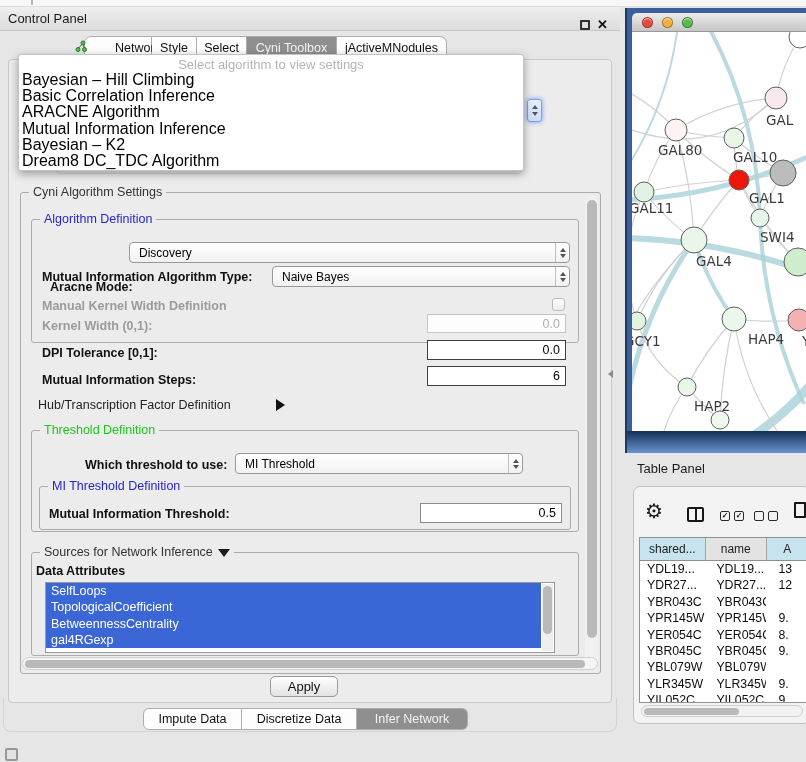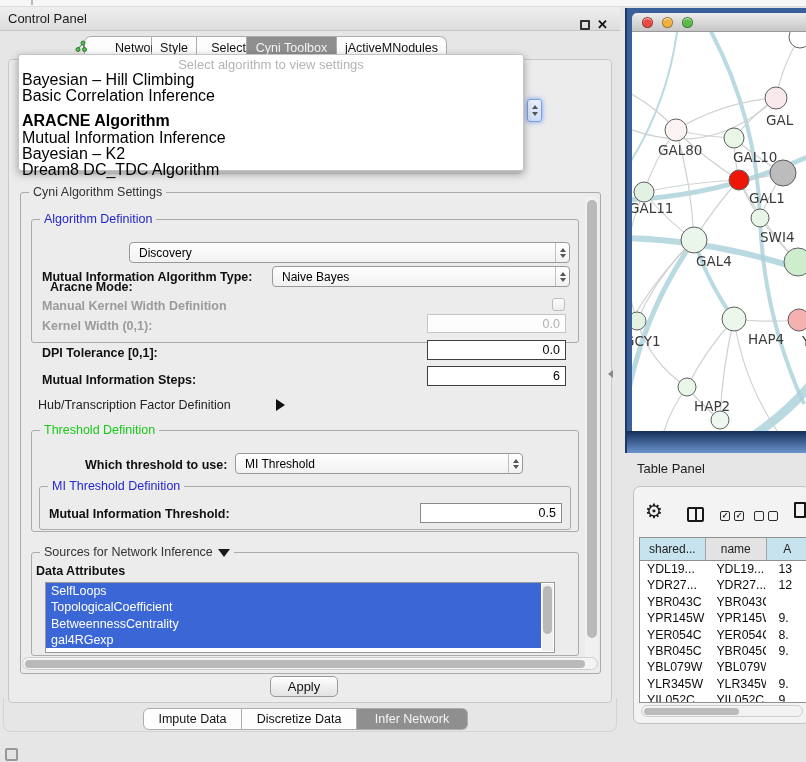--- a/index.html
+++ b/index.html
@@ -17,21 +17,21 @@
   #float-btn { position:absolute; left:580px; top:13px; width:10px; height:10px; border:2px solid #2e2e2e; border-radius:1px; }
   #close-btn { position:absolute; left:597px; top:10px; font-size:13px; font-weight:bold; color:#111; }
 
   
   #cp-tabs { position:absolute; left:84px; top:36px; height:23px; display:flex; z-index:6; }
   .cptab { height:23px; background:#fdfdfd; border:1px solid #adadad; border-left:none;
     display:flex; align-items:center; justify-content:center; font-size:12.5px; color:#111; cursor:default; }
   .cptab:first-child { border-left:1px solid #adadad; border-radius:7px 0 0 0; }
   .cptab:last-child { border-radius:0 7px 0 0; }
   #cp-tabs .cptab:nth-child(1){width:68px;gap:24px;} #cp-tabs .cptab:nth-child(2){width:45px;}
-  #cp-tabs .cptab:nth-child(3){width:50px;justify-content:flex-end;} #cp-tabs .cptab:nth-child(4){width:90px;}
+  #cp-tabs .cptab:nth-child(3){width:50px;} #cp-tabs .cptab:nth-child(4){width:90px;}
   #cp-tabs .cptab:nth-child(5){width:110px;}
   .cptab.selected { background:#8f8f8f; color:#f4f4f4; }
   .tabicon { margin-right:4px; }
 
   
   #cp-body { position:absolute; left:8px; top:59px; width:604px; height:644px;
     background:#ececec; border:1px solid #c9c9c9; border-radius:4px; }
   #cp-bottom-edge { position:absolute; left:3px; top:698px; width:614px; height:34px;
     border:1px solid #d4d4d4; border-top:none; border-radius:0 0 8px 8px; }
 
@@ -41,21 +41,21 @@
   #ghost-stepper { position:absolute; left:527px; top:99px; width:15px; height:23px; border-radius:3px;
     border:1px solid #7aa0e8; background:linear-gradient(#e9effb,#cddcf5);
     box-shadow:0 0 5px rgba(90,140,240,.85); z-index:2;
     display:flex; flex-direction:column; align-items:center; justify-content:center; gap:3px; }
 
   
   #algo-popup { position:absolute; left:18px; top:54px; width:506px; height:117px; background:#fff;
     border:1px solid #c4c4c4; border-radius:3px; box-shadow:0 3px 9px rgba(0,0,0,.35); z-index:30; }
   #pop-placeholder { height:17px; text-align:center; color:#b4b4b4; font-size:13px; padding-top:2px; }
   .pop-item { height:16.2px; line-height:16.2px; padding-left:3px; font-size:16px; color:#000; white-space:nowrap; }
-  .pop-item.selected { font-weight:bold;margin-top:9px; }
+  .pop-item.selected { font-weight:normal; }
 
   
   .group { position:absolute; border:1px solid #ababab; border-radius:3px; }
   .legend { position:absolute; top:-8px; left:8px; background:#ececec; padding:0 4px;
     font-size:12.5px; color:#333; white-space:nowrap; }
   .legend.blue { color:#2525cf; }
   .legend.green { color:#19c919; }
   #cyni-group { left:20px; top:192px; width:581px; height:482px; }
   #algdef-group { left:31px; top:219px; width:548px; height:124px; }
   #thresh-group { left:31px; top:430px; width:548px; height:102px; }

